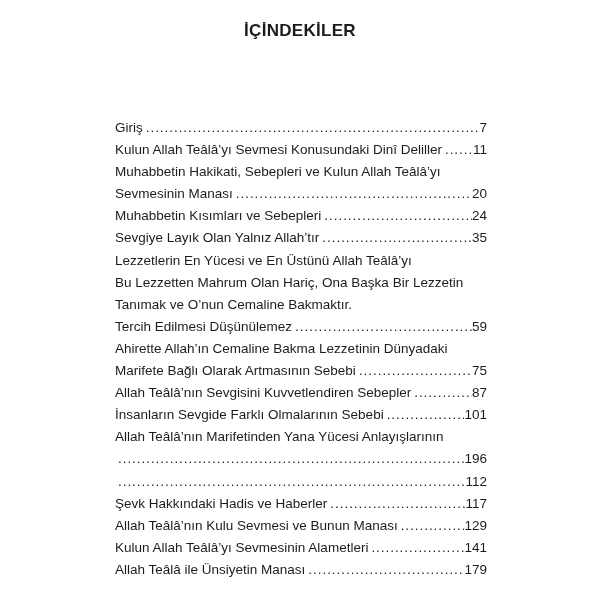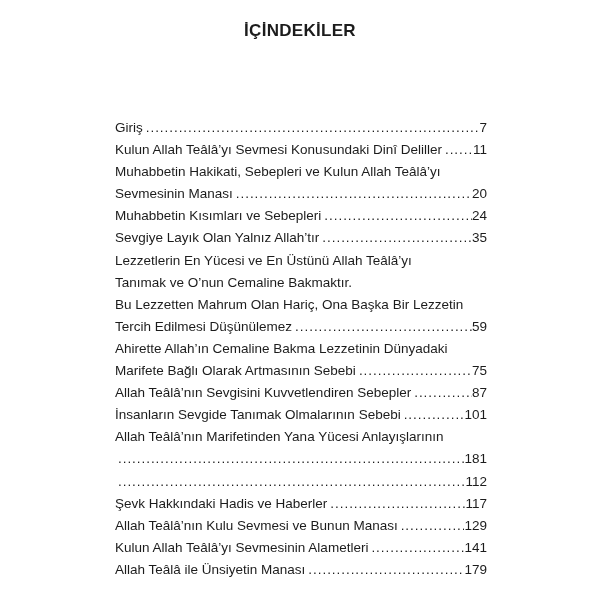--- a/index.html
+++ b/index.html
@@ -99,26 +99,26 @@
     <span class="toc-leader" aria-hidden="true">........................................................................................................................................................................................................</span>
     <span class="toc-page">35</span>
   </div>
 
   <div class="toc-line">
     <span class="toc-text">Lezzetlerin En Yücesi ve En Üstünü Allah Teâlâ’yı</span>
 
   </div>
 
   <div class="toc-line">
-    <span class="toc-text">Tanımak ve O’nun Cemaline Bakmaktır.</span>
+    <span class="toc-text">Bu Lezzetten Mahrum Olan Hariç, Ona Başka Bir Lezzetin</span>
 
   </div>
 
   <div class="toc-line">
-    <span class="toc-text">Bu Lezzetten Mahrum Olan Hariç, Ona Başka Bir Lezzetin</span>
+    <span class="toc-text">Tanımak ve O’nun Cemaline Bakmaktır.</span>
 
   </div>
 
   <div class="toc-line">
     <span class="toc-text">Tercih Edilmesi Düşünülemez</span>
     <span class="toc-leader" aria-hidden="true">........................................................................................................................................................................................................</span>
     <span class="toc-page">59</span>
   </div>
 
   <div class="toc-line">
@@ -132,33 +132,33 @@
     <span class="toc-page">75</span>
   </div>
 
   <div class="toc-line">
     <span class="toc-text">Allah Teâlâ’nın Sevgisini Kuvvetlendiren Sebepler</span>
     <span class="toc-leader" aria-hidden="true">........................................................................................................................................................................................................</span>
     <span class="toc-page">87</span>
   </div>
 
   <div class="toc-line">
-    <span class="toc-text">İnsanların Sevgide Tanımak Olmalarının Sebebi</span>
+    <span class="toc-text">İnsanların Sevgide Farklı Olmalarının Sebebi</span>
     <span class="toc-leader" aria-hidden="true">........................................................................................................................................................................................................</span>
     <span class="toc-page">101</span>
   </div>
 
   <div class="toc-line">
     <span class="toc-text">Allah Teâlâ’nın Marifetinden Yana Yücesi Anlayışlarının</span>
 
   </div>
 
   <div class="toc-line">
     <span class="toc-leader" aria-hidden="true">........................................................................................................................................................................................................</span>
-    <span class="toc-page">181</span>
+    <span class="toc-page">196</span>
   </div>
 
   <div class="toc-line">
     <span class="toc-leader" aria-hidden="true">........................................................................................................................................................................................................</span>
     <span class="toc-page">112</span>
   </div>
 
   <div class="toc-line">
     <span class="toc-text">Şevk Hakkındaki Hadis ve Haberler</span>
     <span class="toc-leader" aria-hidden="true">........................................................................................................................................................................................................</span>

